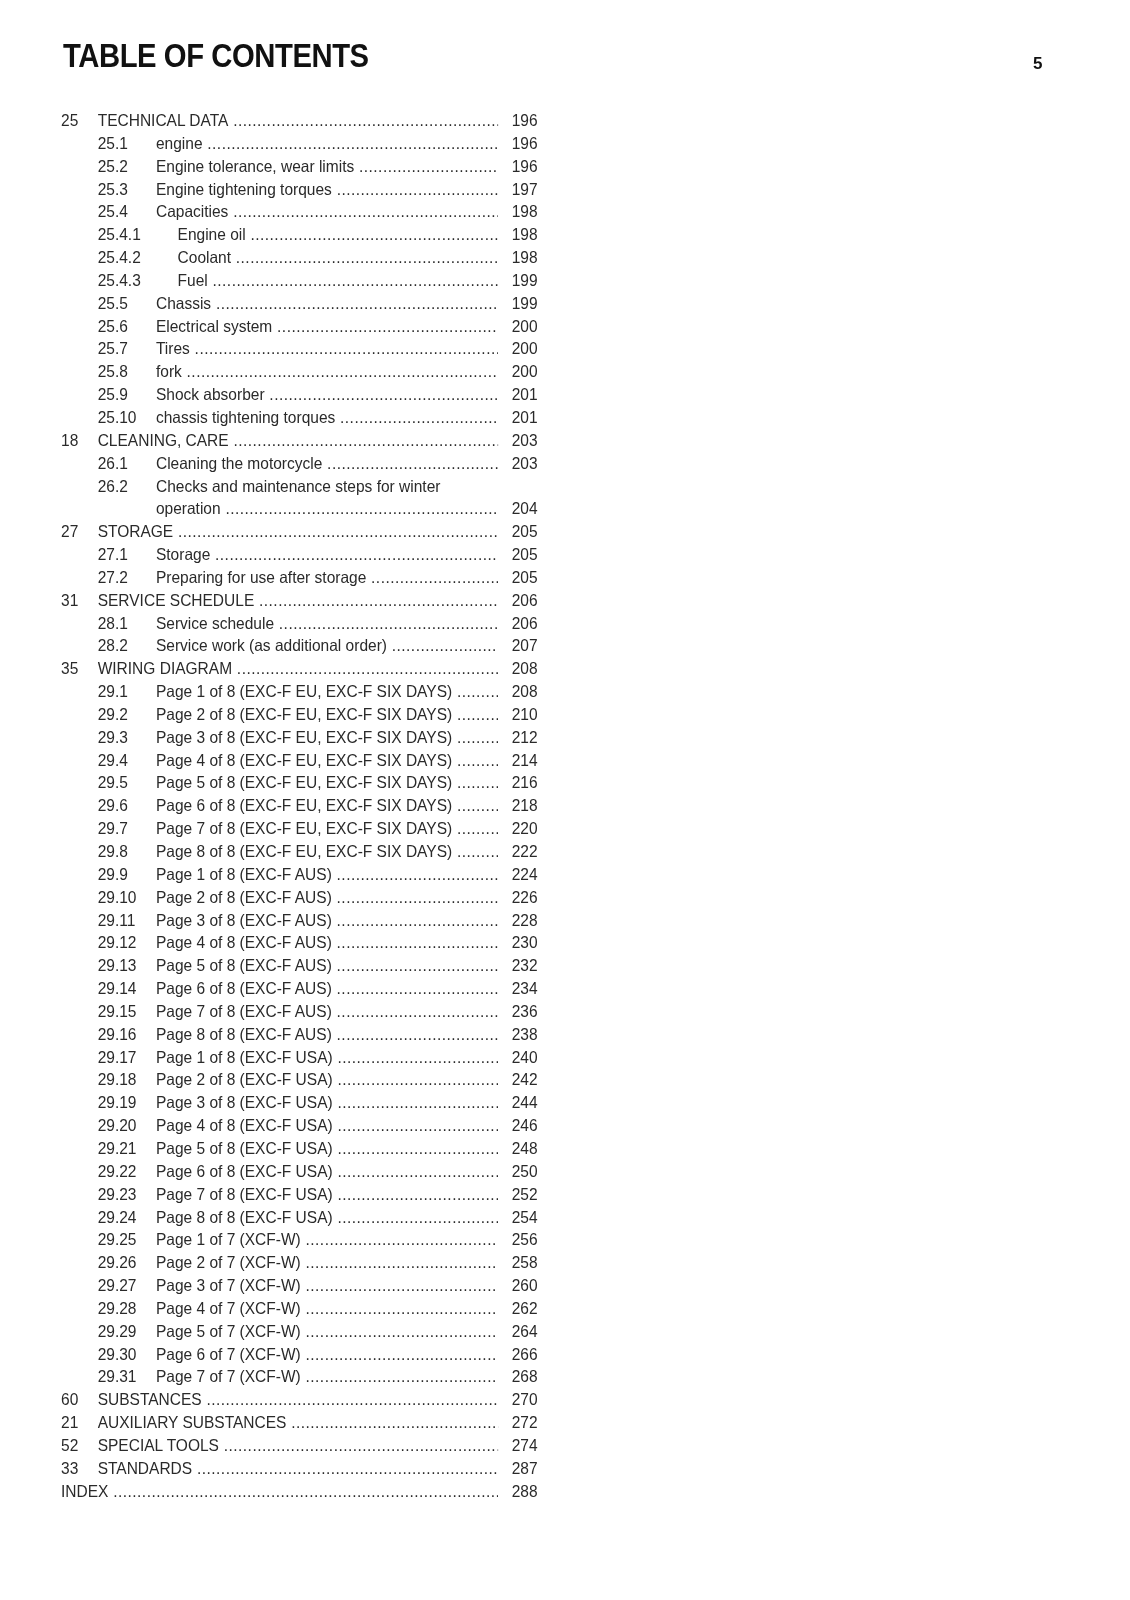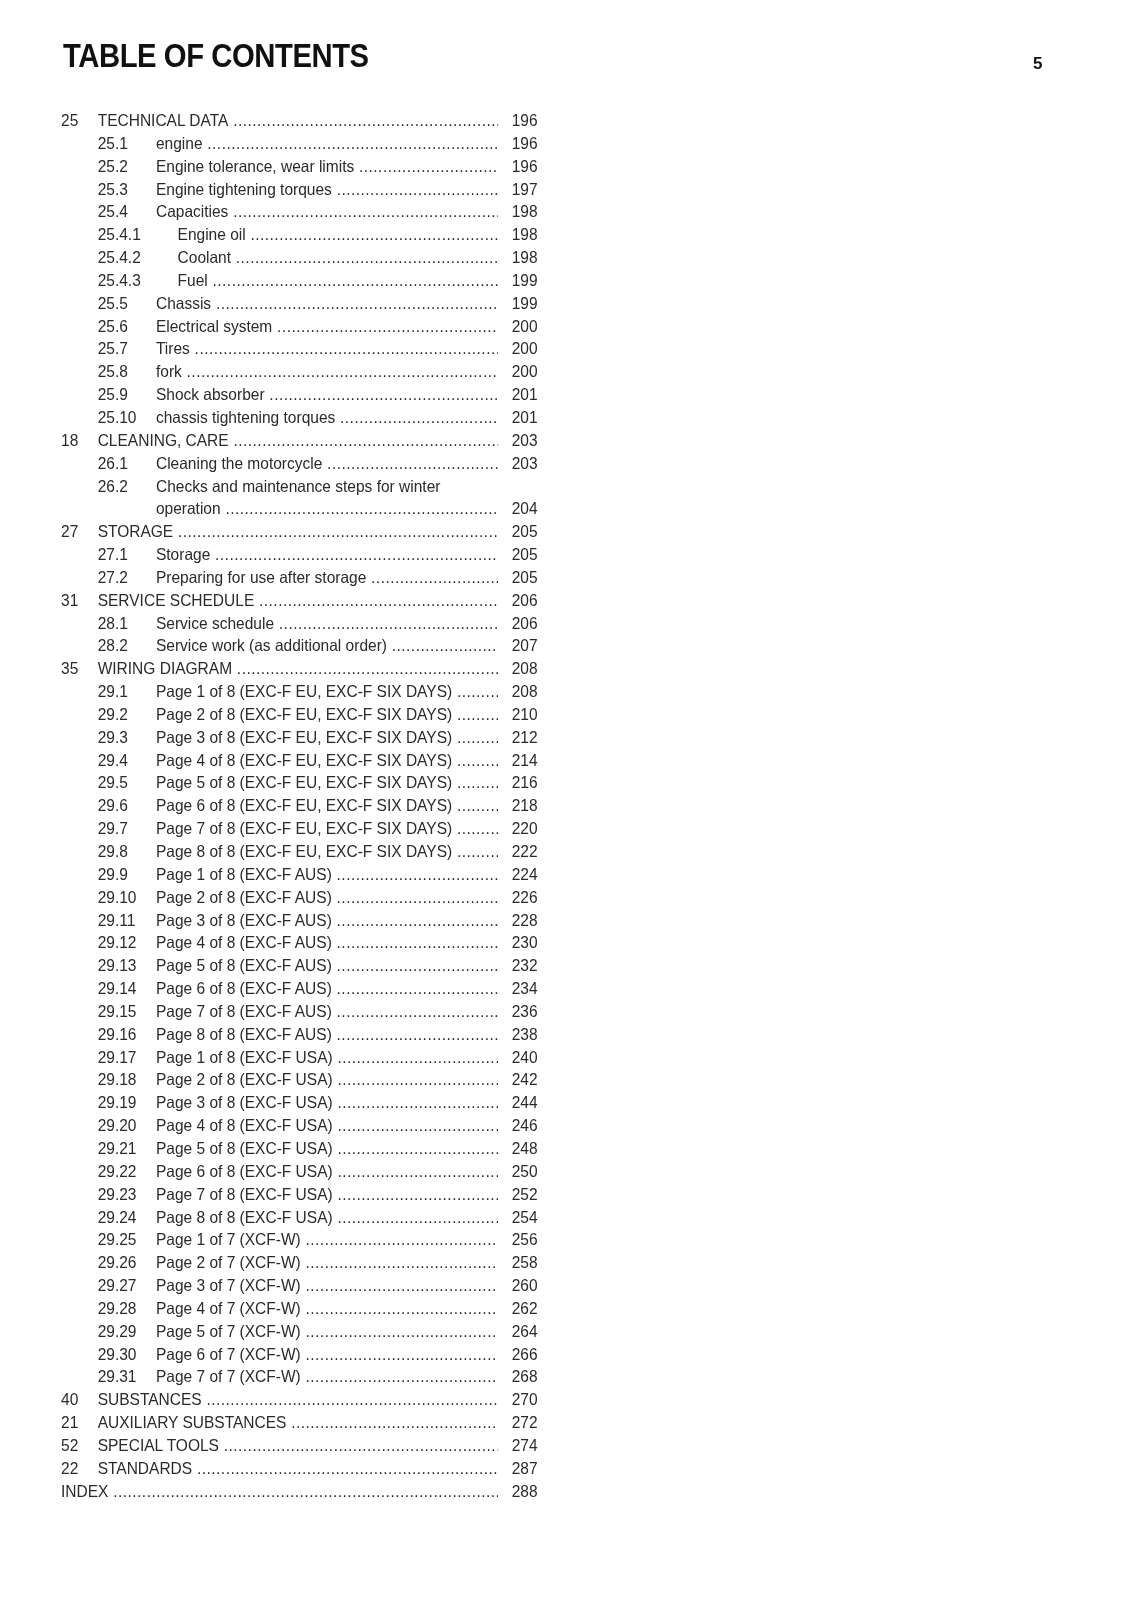--- a/index.html
+++ b/index.html
@@ -327,36 +327,36 @@
       <span class="num">29.30</span>
       <span class="label"><span>Page 6 of 7 (XCF-W)</span></span>
       <span class="pg">266</span>
     </div>
     <div class="row l2">
       <span class="num">29.31</span>
       <span class="label"><span>Page 7 of 7 (XCF-W)</span></span>
       <span class="pg">268</span>
     </div>
     <div class="row l1">
-      <span class="num">40</span>
+      <span class="num">60</span>
       <span class="label"><span>SUBSTANCES</span></span>
       <span class="pg">270</span>
     </div>
     <div class="row l1">
       <span class="num">21</span>
       <span class="label"><span>AUXILIARY SUBSTANCES</span></span>
       <span class="pg">272</span>
     </div>
     <div class="row l1">
       <span class="num">52</span>
       <span class="label"><span>SPECIAL TOOLS</span></span>
       <span class="pg">274</span>
     </div>
     <div class="row l1">
-      <span class="num">22</span>
+      <span class="num">33</span>
       <span class="label"><span>STANDARDS</span></span>
       <span class="pg">287</span>
     </div>
     <div class="row l0">
       <span class="label"><span>INDEX</span></span>
       <span class="pg">288</span>
     </div>
   </div>
 
 </body></html>

